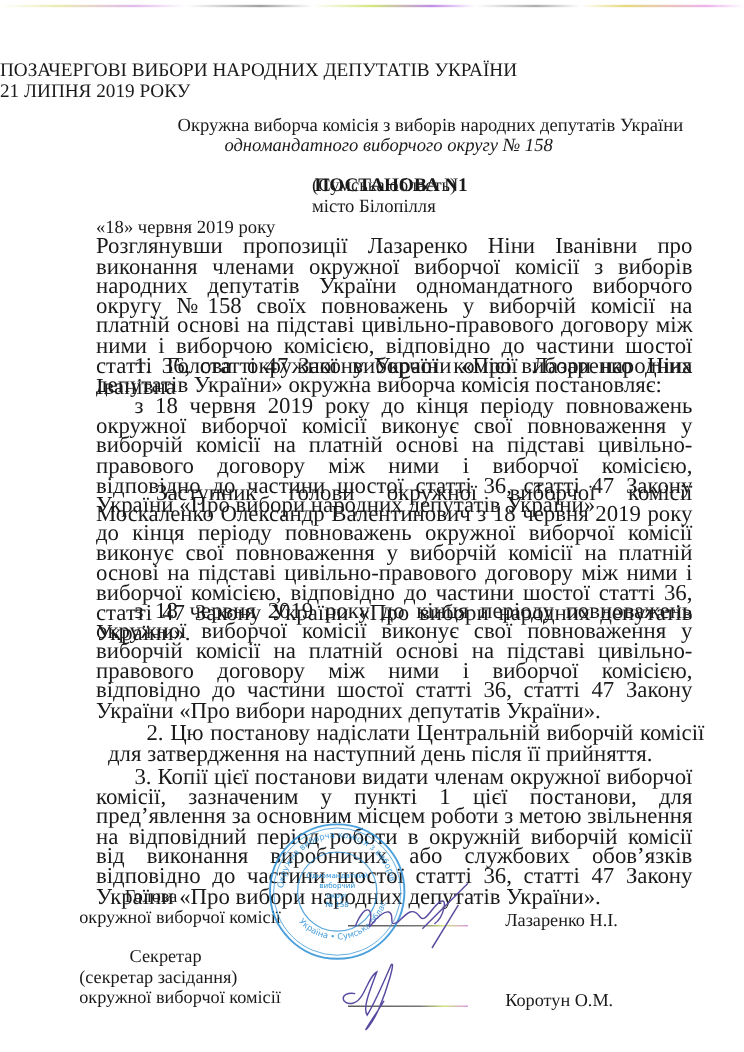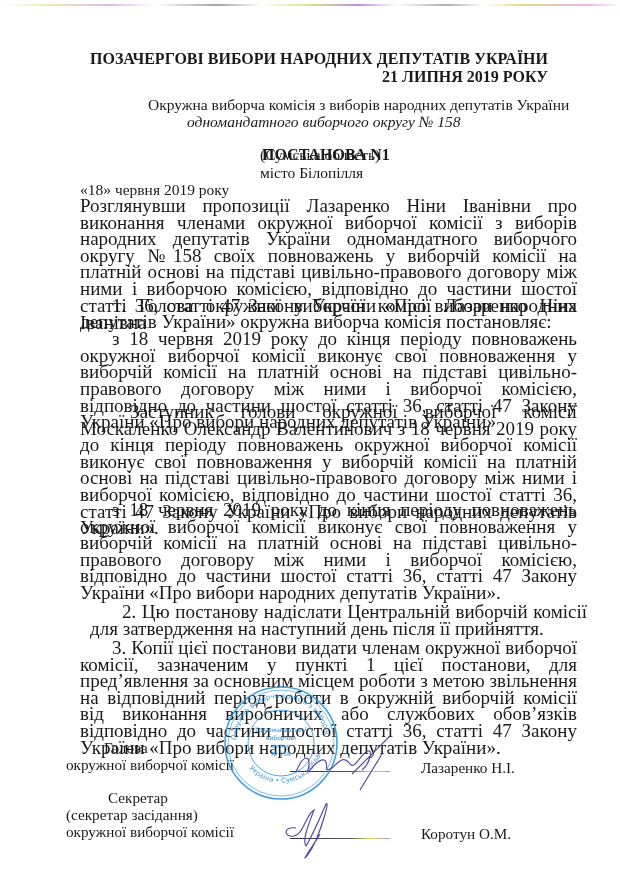--- a/index.html
+++ b/index.html
@@ -8,22 +8,22 @@
       position: relative; overflow: hidden;
       font-family: "Liberation Serif", "DejaVu Serif", serif;
       color: #1a1a1a;
     }
     .scanline {
       position: absolute; left: 0; top: 4px; width: 620px; height: 2px;
       background: linear-gradient(90deg, #fff 0%, #e6e6a0 8%, #d9a8e6 18%, #fff 25%, #8a8a8a 35%, #fff 42%, #c8e060 50%, #b070e0 58%, #fff 64%, #999 72%, #fff 78%, #e0d060 84%, #e8a0e8 95%, #fff 100%);
       opacity: .8;
     }
     .title {
-      position: absolute; left: 0; width: 548px; text-align: right;
-      font-weight: bold; font-size: 16px; line-height: 18px;
+      position: absolute; left: 0; width: 548px; text-align: left;
+      font-weight: normal; font-size: 16px; line-height: 18px;
     }
     .center-line { position: absolute; font-size: 15.5px; line-height: 17px; white-space: nowrap; }
     .heading-bold { font-weight: bold; font-size: 16px; }
     .body-block {
       position: absolute; left: 80px; width: 497px;
       font-size: 19px; line-height: 16.6px; text-align: justify;
     }
     .body-block p { margin: 0; }
     .indent { text-indent: 32px; }
     .indent2 { text-indent: 50px; }

